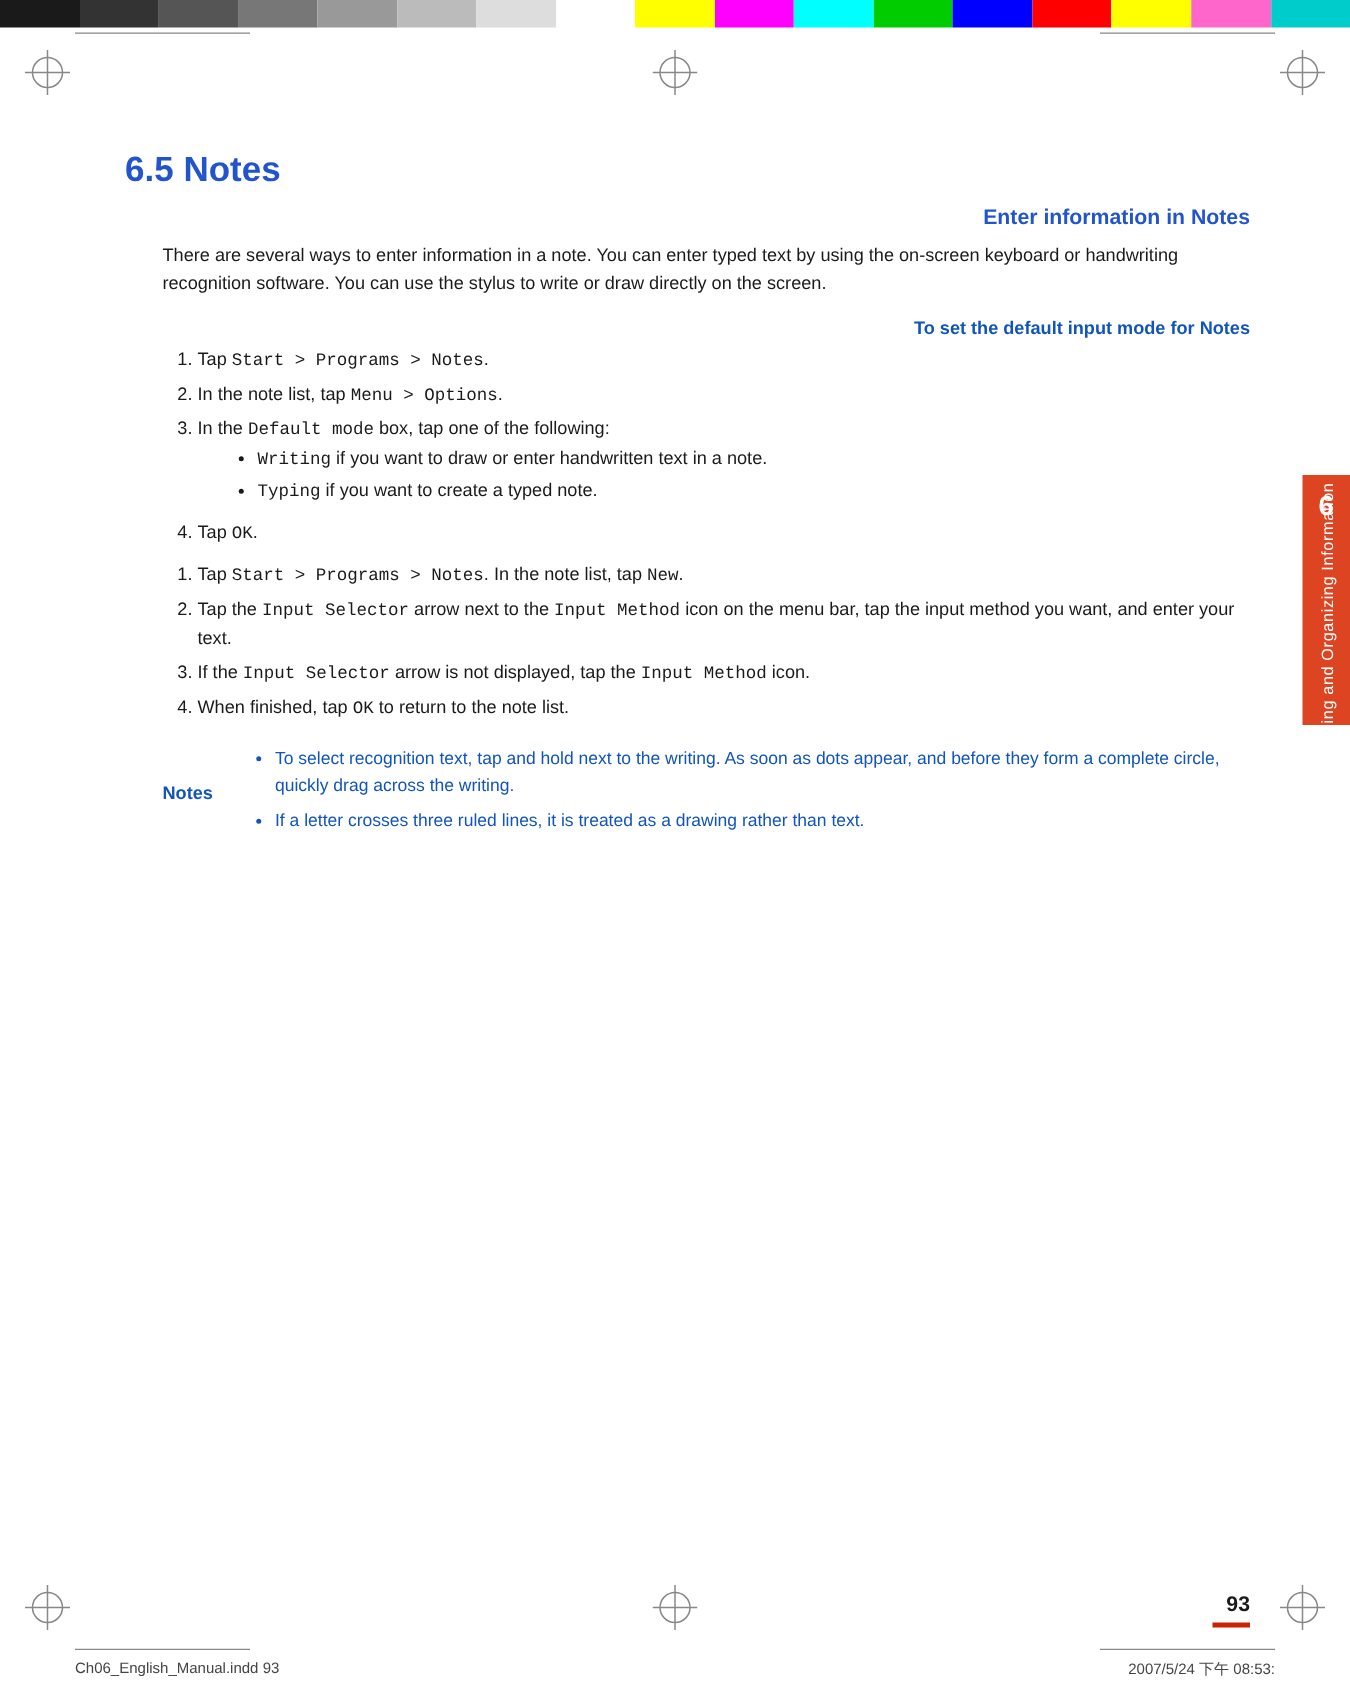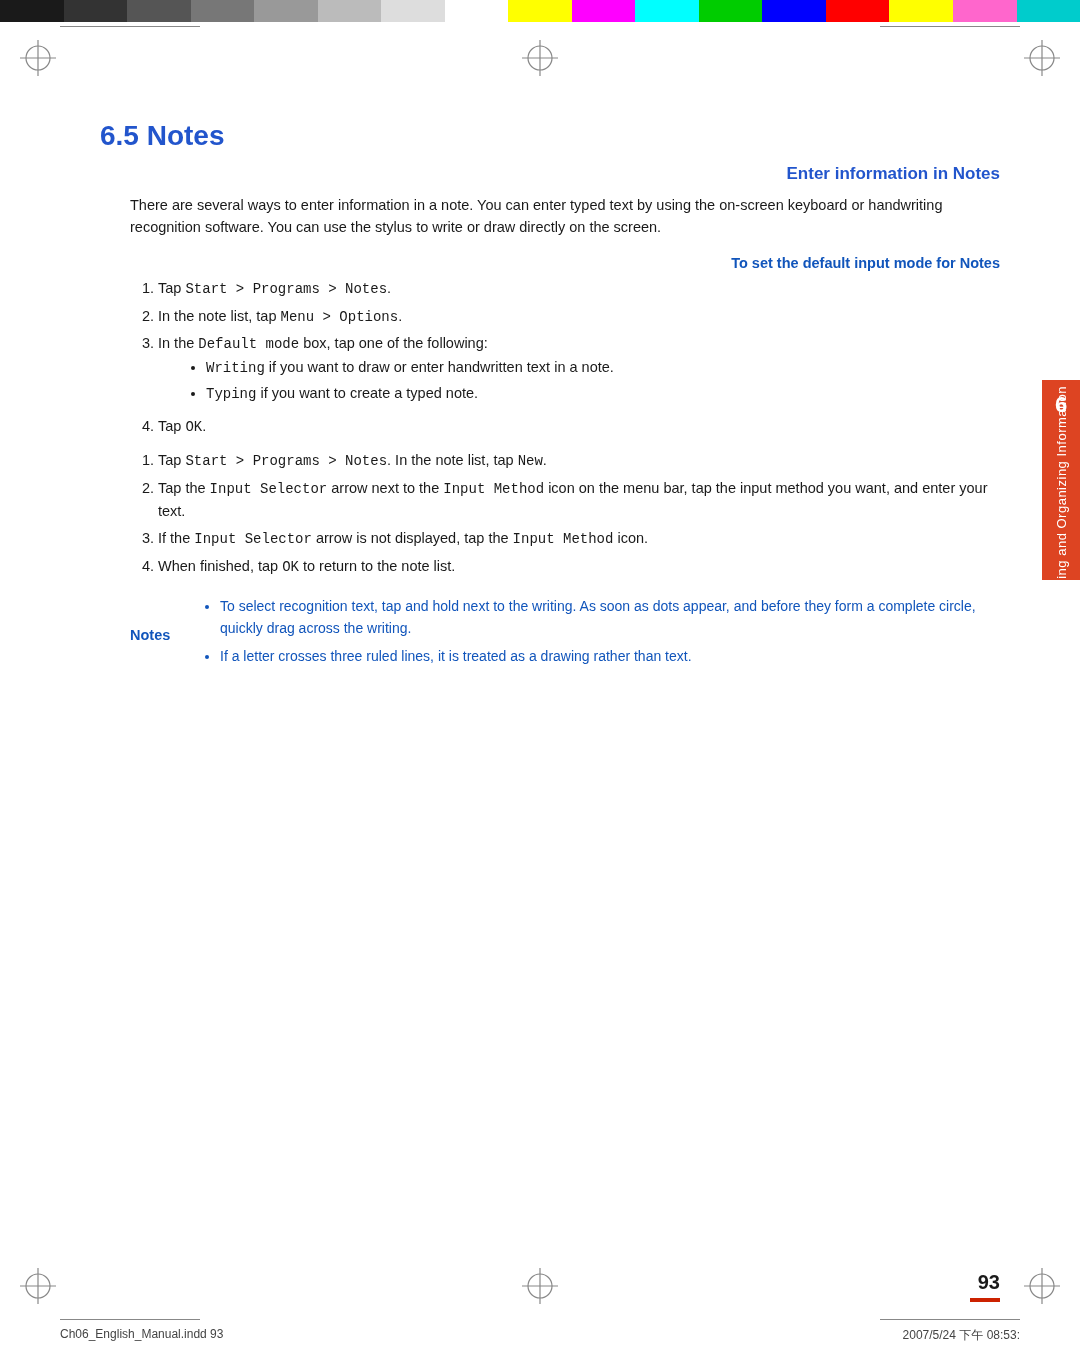--- a/index.html
+++ b/index.html
@@ -170,21 +170,21 @@
       color: #1155bb;
       margin-bottom: 6px;
       font-family: Arial, sans-serif;
     }
 
     
     .page-number {
       position: absolute;
       bottom: 70px;
       right: 80px;
-      font-size: 20px;
+      font-size: 17px;
       font-weight: bold;
       color: #1a1a1a;
       font-family: Arial, sans-serif;
     }
 
     
     .page-number-line {
       position: absolute;
       bottom: 62px;
       right: 80px;

